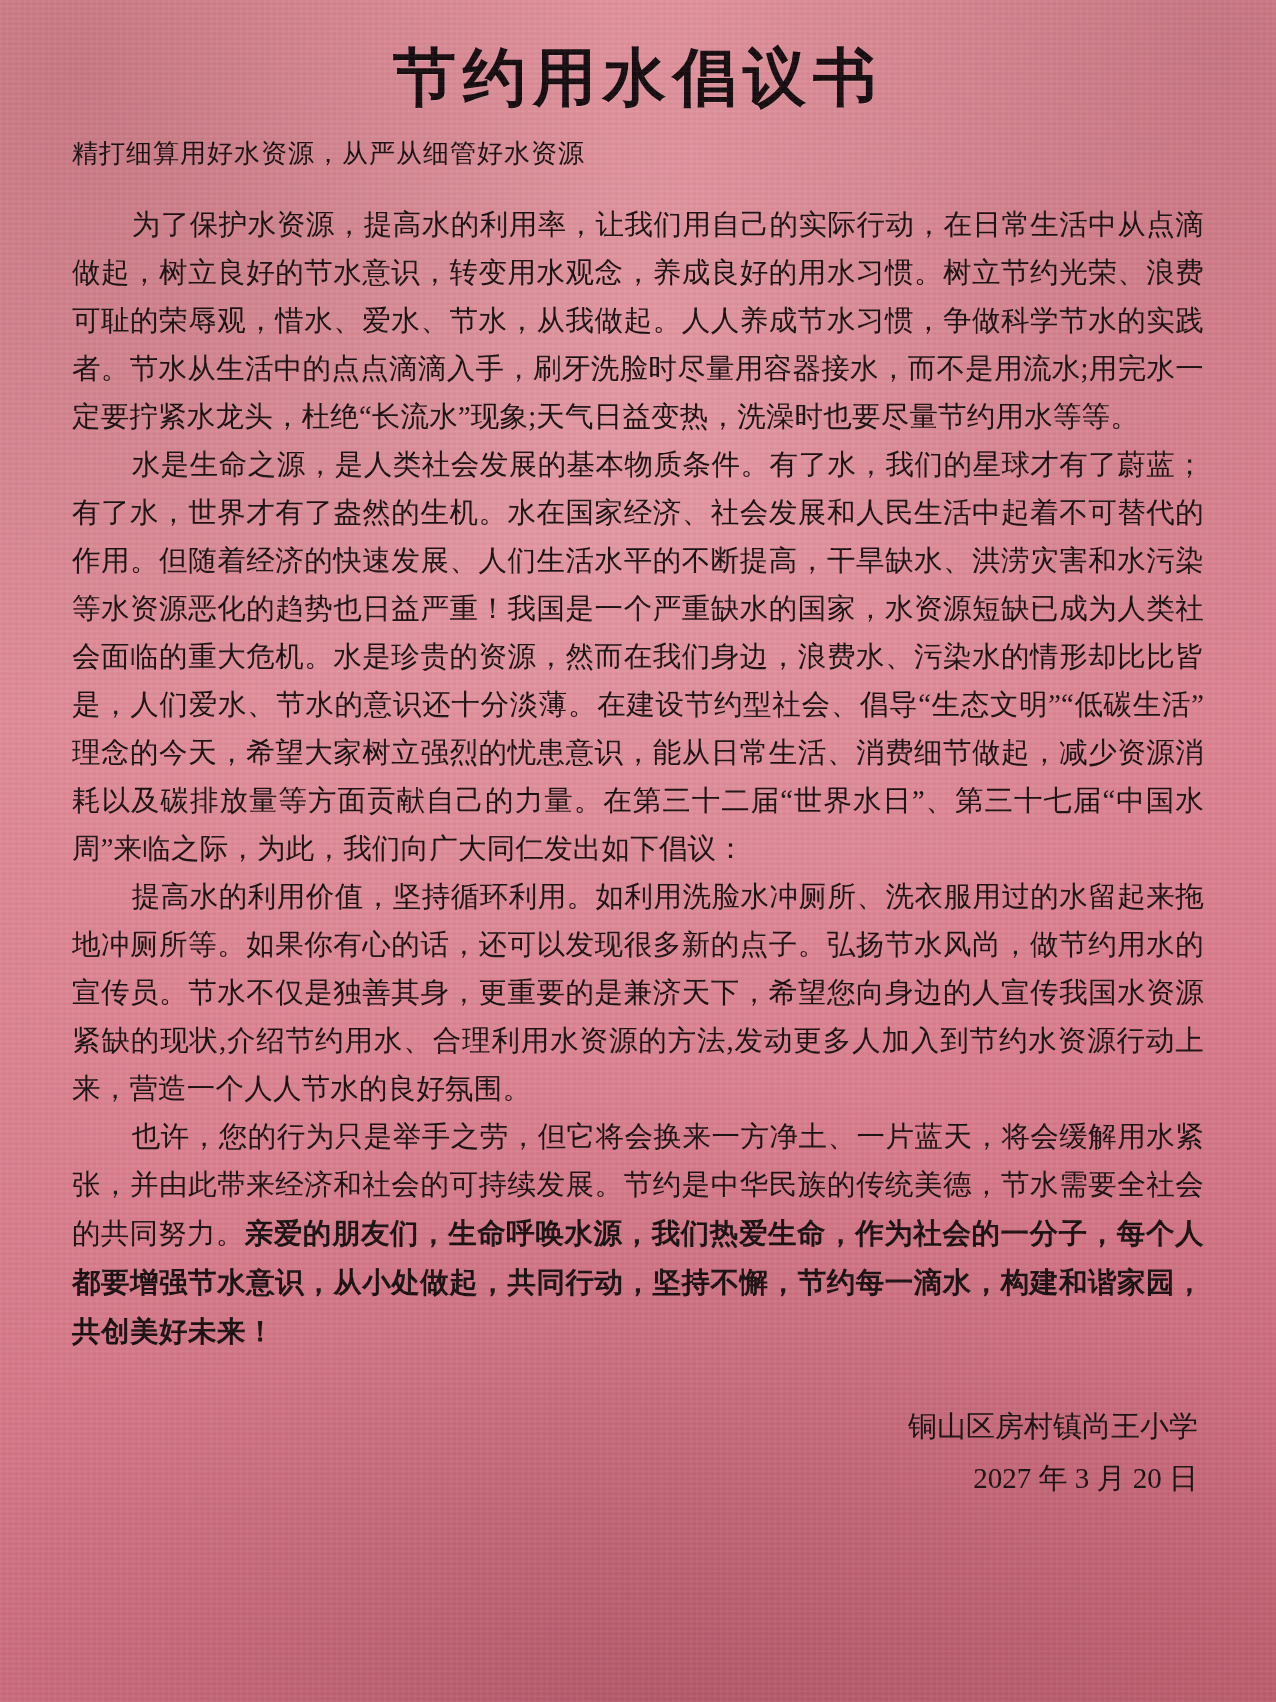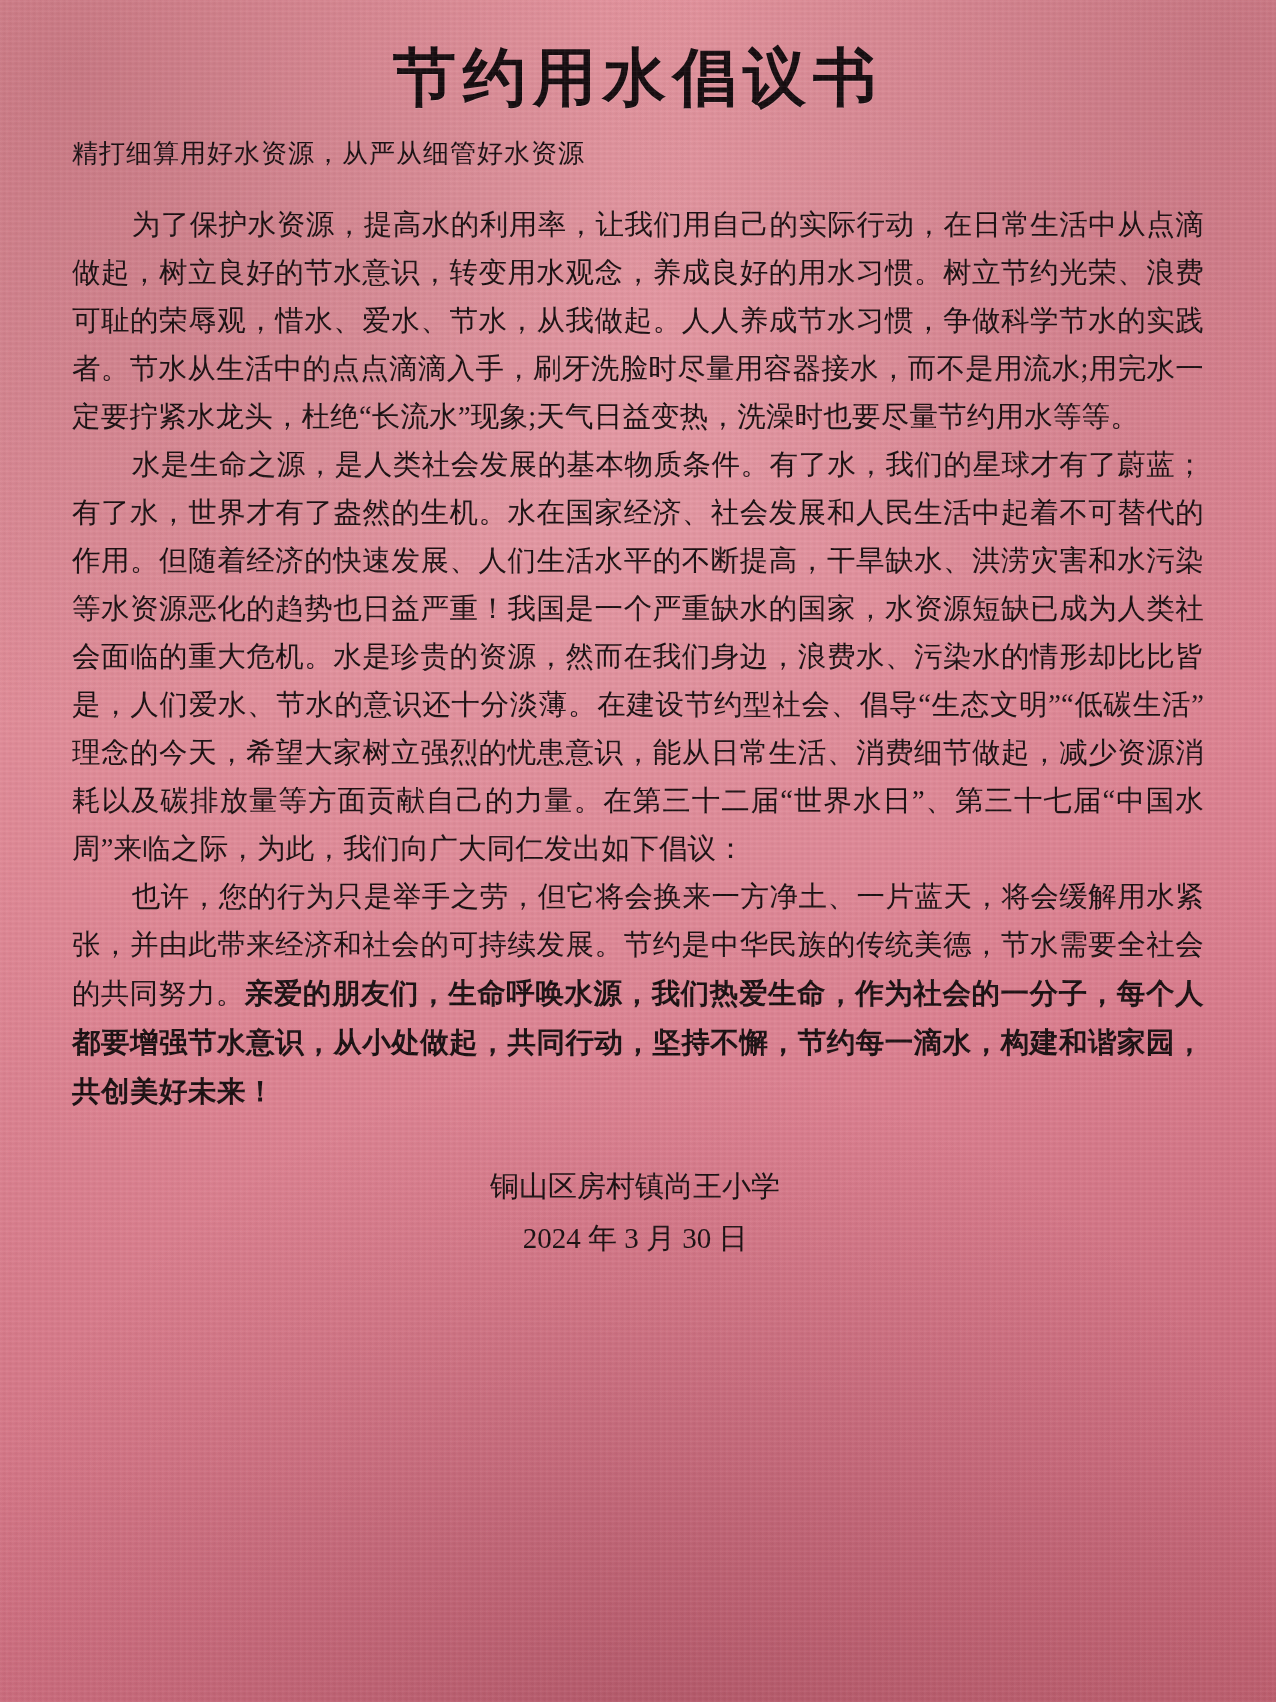--- a/index.html
+++ b/index.html
@@ -72,21 +72,21 @@
   }
 
   .emphasis {
     font-weight: bold;
     font-family: "Liberation Sans", "DejaVu Sans", sans-serif;
     letter-spacing: 0.5px;
   }
 
   .signature {
     margin-top: 44px;
-    text-align: center;
+    text-align: right;
     font-size: 29px;
     line-height: 52px;
     padding-right: 6px;
   }
   .signature div { white-space: nowrap; }
 
   
   #grain {
     position: absolute;
     inset: 0;
@@ -107,25 +107,26 @@
     <h1 class="doc-title">节约用水倡议书</h1>
 
     <div class="doc-subtitle">精打细算用好水资源，从严从细管好水资源</div>
 
     <div class="body-text">
 
       <p>为了保护水资源，提高水的利用率，让我们用自己的实际行动，在日常生活中从点滴做起，树立良好的节水意识，转变用水观念，养成良好的用水习惯。树立节约光荣、浪费可耻的荣辱观，惜水、爱水、节水，从我做起。人人养成节水习惯，争做科学节水的实践者。节水从生活中的点点滴滴入手，刷牙洗脸时尽量用容器接水，而不是用流水;用完水一定要拧紧水龙头，杜绝“长流水”现象;天气日益变热，洗澡时也要尽量节约用水等等。</p>
 
       <p>水是生命之源，是人类社会发展的基本物质条件。有了水，我们的星球才有了蔚蓝；有了水，世界才有了盎然的生机。水在国家经济、社会发展和人民生活中起着不可替代的作用。但随着经济的快速发展、人们生活水平的不断提高，干旱缺水、洪涝灾害和水污染等水资源恶化的趋势也日益严重！我国是一个严重缺水的国家，水资源短缺已成为人类社会面临的重大危机。水是珍贵的资源，然而在我们身边，浪费水、污染水的情形却比比皆是，人们爱水、节水的意识还十分淡薄。在建设节约型社会、倡导“生态文明”“低碳生活”理念的今天，希望大家树立强烈的忧患意识，能从日常生活、消费细节做起，减少资源消耗以及碳排放量等方面贡献自己的力量。在第三十二届“世界水日”、第三十七届“中国水周”来临之际，为此，我们向广大同仁发出如下倡议：</p>
 
+      <p>提高水的利用价值，坚持循环利用。如利用洗脸水冲厕所、洗衣服用过的水留起来拖地冲厕所等。如果你有心的话，还可以发现很多新的点子。弘扬节水风尚，做节约用水的宣传员。节水不仅是独善其身，更重要的是兼济天下，希望您向身边的人宣传我国水资源紧缺的现状,介绍节约用水、合理利用水资源的方法,发动更多人加入到节约水资源行动上来，营造一个人人节水的良好氛围。</p>
 
       <p><span>也许，您的行为只是举手之劳，但它将会换来一方净土、一片蓝天，将会缓解用水紧张，并由此带来经济和社会的可持续发展。节约是中华民族的传统美德，节水需要全社会的共同努力。</span><span class="emphasis">亲爱的朋友们，生命呼唤水源，我们热爱生命，作为社会的一分子，每个人都要增强节水意识，从小处做起，共同行动，坚持不懈，节约每一滴水，构建和谐家园，共创美好未来！</span></p>
 
     </div>
 
     <div class="signature">
       <div>铜山区房村镇尚王小学</div>
-      <div>2024 年 3 月 30 日</div>
+      <div>2027 年 3 月 20 日</div>
     </div>
 
   </div>
   <div id="grain"></div>
 </div>
 
 </body></html>

